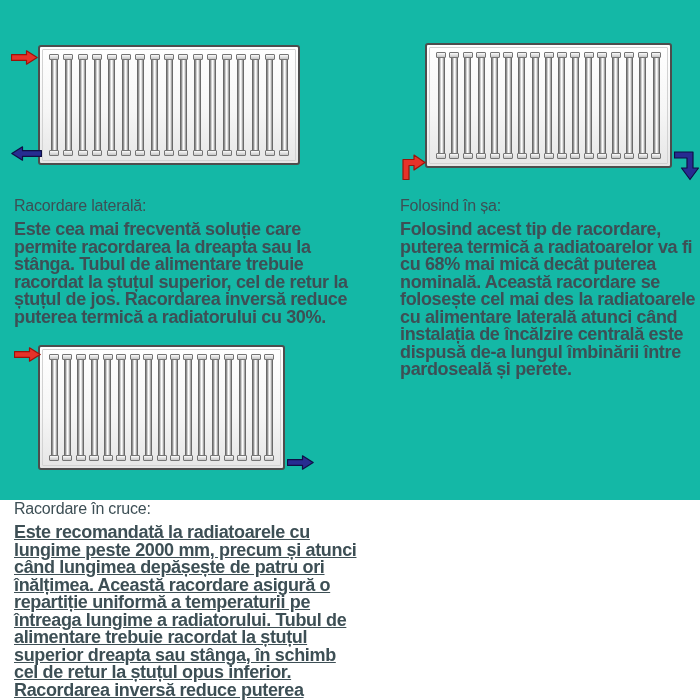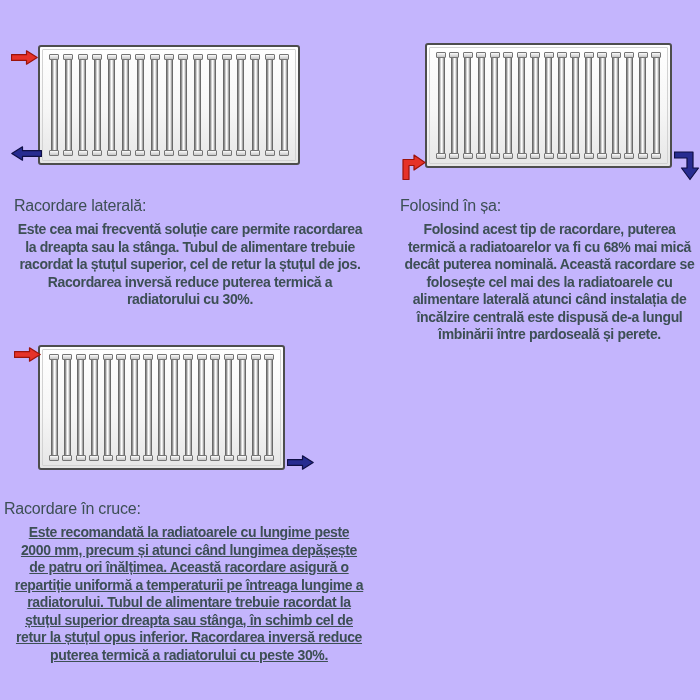--- a/index.html
+++ b/index.html
@@ -2,21 +2,21 @@
 <html><head>
 <meta charset="utf-8">
 <style>
   html,body { margin:0; padding:0; }
   body {
     width:700px; height:700px;
     background:#ffffff;
     font-family:"Liberation Sans","DejaVu Sans",sans-serif;
     overflow:hidden;
   }
-  .page { position:relative; width:700px; height:700px; background:#c4b5fd; }
+  .page { position:relative; width:700px; height:500px; background:#14b8a6; }
 
   
   .radiator {
     position:absolute;
     border:2px solid #4d4d4d;
     border-radius:3px;
     background:linear-gradient(180deg,#ffffff 0%,#f6f6f6 55%,#e6e6e6 100%);
     box-sizing:border-box;
   }
   .radiator-inner {
@@ -56,45 +56,44 @@
   
   .section-title {
     position:absolute;
     font-size:16px;
     font-weight:400;
     letter-spacing:-0.2px;
     color:#3d4f55;
   }
   .section-body {
     position:absolute;
-    font-size:14px;
+    font-size:18px;
     font-weight:bold;
     letter-spacing:-0.35px;
     line-height:17.5px;
     color:#3d4f55;
-    text-align:center;
   }
 
   
   #radiator-1 { left:38px;  top:45px;  width:262px; height:120px; }
   #radiator-2 { left:425px; top:43px;  width:247px; height:125px; }
   #radiator-3 { left:38px;  top:345px; width:247px; height:125px; }
 
   #arrow-1-supply { left:11px;  top:50px;  }
   #arrow-1-return { left:11px;  top:146px; }
   #arrow-2-supply { left:402px; top:154px; }
   #arrow-2-return { left:674px; top:151px; }
   #arrow-3-supply { left:14px;  top:347px; }
   #arrow-3-return { left:287px; top:455px; }
 
   #title-1 { left:14px;  top:197px; }
   #body-1  { left:14px;  top:221px; width:352px; }
   #title-2 { left:400px; top:197px; }
   #body-2  { left:400px; top:221px; width:299px; }
-  #title-3 { left:4px;  top:500px; }
+  #title-3 { left:14px;  top:500px; }
   #body-3  { left:14px;  top:524px; width:350px;text-decoration:underline; }
 </style>
 </head>
 <body>
 
 <div class="page">
 
   <div>
     <div id="radiator-1" class="radiator">
       <div class="radiator-inner"></div>

